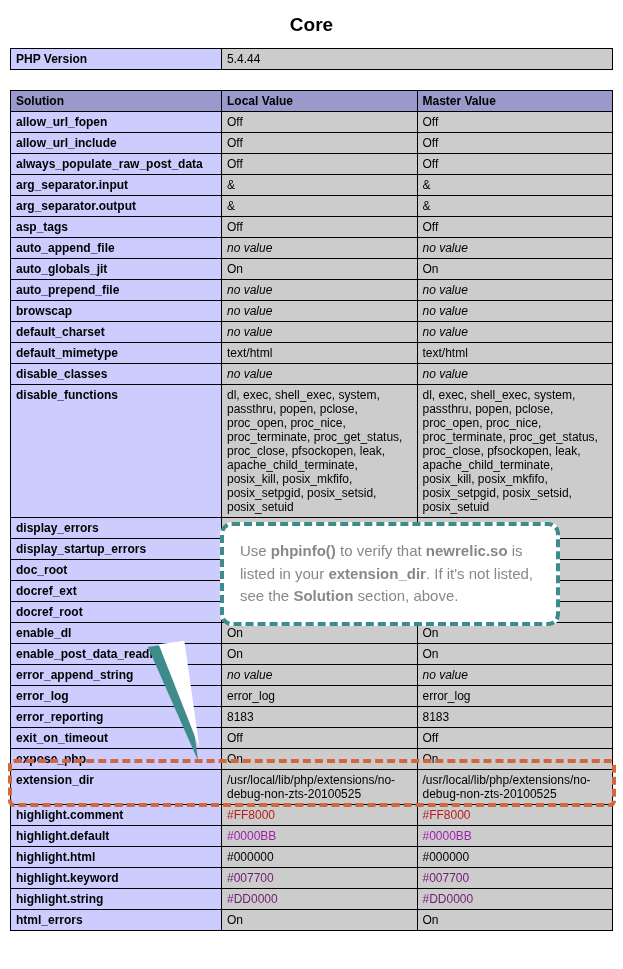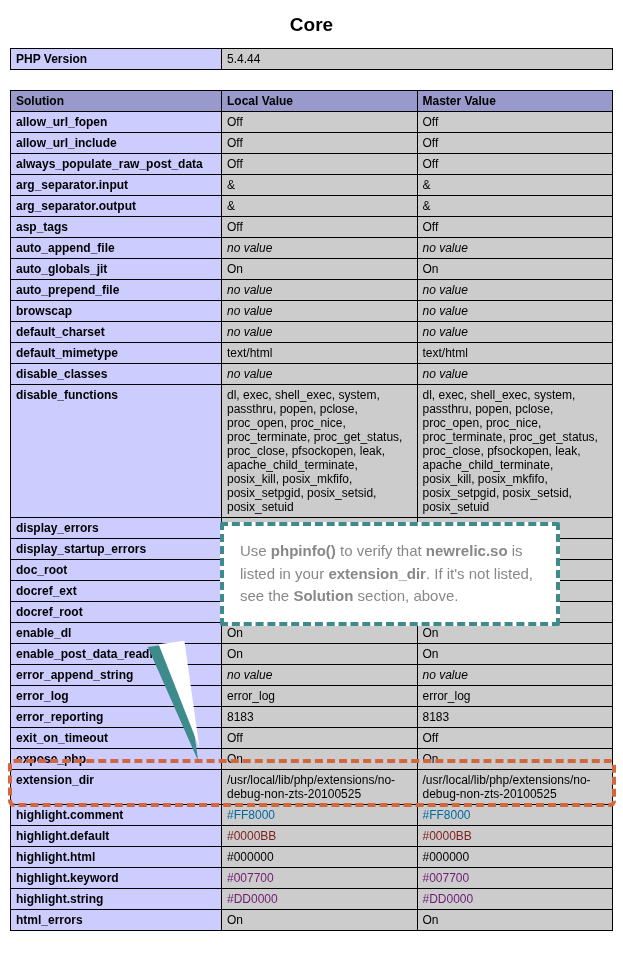--- a/index.html
+++ b/index.html
@@ -3,26 +3,26 @@
 <meta charset="utf-8">
 <style>
 body{font-family:Arial,Helvetica,sans-serif;font-size:13px;margin:0;padding:10px;background:#fff;width:603px}
 h1{text-align:center;font-size:19px;margin:4px 0 12px}
 table{width:100%;border-collapse:collapse;margin-bottom:20px}
 th,td{border:1px solid #000;padding:3px 5px;text-align:left;vertical-align:top;font-size:12px}
 th{background:#9999cc;font-weight:bold}
 td.e{background:#ccccff;font-weight:bold;width:200px}
 td.v{background:#cccccc}
 .ital{font-style:italic}
-.orange{color:#0369a1}
-.bluebb{color:#7f1d1d}
+.orange{color:#b91c1c}
+.bluebb{color:#a21caf}
 .green{color:#701a75}
 .red{color:#701a75}
 .highlight-box{position:absolute;border:4px dashed #d2673e;border-radius:6px;left:8px;top:759px;width:600px;height:40px;pointer-events:none}
-.callout{position:absolute;left:220px;top:522px;width:300px;background:#fff;border:4px dashed #3e8b8b;border-radius:2px;padding:14px 16px;color:#888;font-size:15px;line-height:1.5}
+.callout{position:absolute;left:220px;top:522px;width:300px;background:#fff;border:4px dashed #3e8b8b;border-radius:12px;padding:14px 16px;color:#888;font-size:15px;line-height:1.5}
 .callout b{font-weight:bold;color:#888}
 .tail{position:absolute;left:248px;top:646px;width:0;height:0;pointer-events:none}
 .tail:before{content:"";position:absolute;width:0;height:0;border-style:solid;border-width:0 34px 120px 0;border-color:transparent #3e8b8b transparent transparent;left:-92px;top:-2px;transform:rotate(-8deg)}
 .tail:after{content:"";position:absolute;width:0;height:0;border-style:solid;border-width:0 26px 108px 0;border-color:transparent #fff transparent transparent;left:-82px;top:-4px;transform:rotate(-8deg)}
 </style>
 </head>
 <body>
 
 <h1>Core</h1>
 

